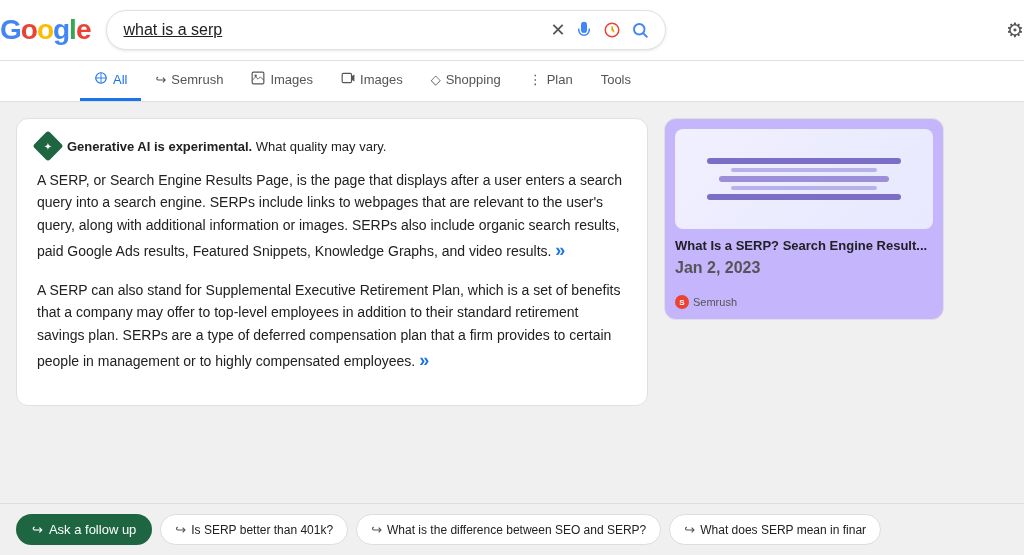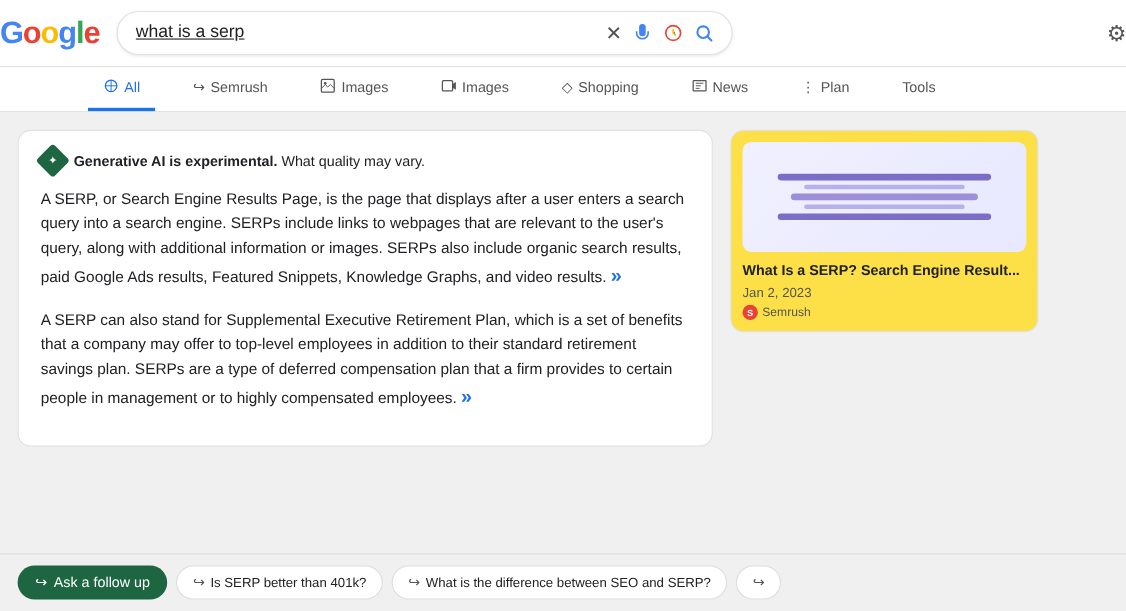--- a/index.html
+++ b/index.html
@@ -71,21 +71,21 @@
       cursor: pointer;
     }
 
     
     .nav-tabs {
       background: #fff;
       display: flex;
       align-items: center;
       padding: 0 16px 0 80px;
       border-bottom: 1px solid #e0e0e0;
-      gap: 20px;
+      gap: 0;
     }
     .nav-tab {
       display: flex;
       align-items: center;
       gap: 5px;
       padding: 10px 14px;
       font-size: 13px;
       color: #555;
       cursor: pointer;
       border-bottom: 3px solid transparent;
@@ -200,23 +200,24 @@
     }
 
     .card-title {
       font-size: 13px;
       font-weight: bold;
       color: #202124;
       margin-bottom: 4px;
       line-height: 1.4;
     }
     .card-date {
-      font-size: 12px;
+      font-size: 16px;
       color: #555;
-      margin-bottom: 4px;
+      margin-bottom: 18px;
+      font-weight: bold;
     }
     .card-source {
       display: flex;
       align-items: center;
       gap: 4px;
       font-size: 11px;
       color: #555;
     }
     .source-dot {
       width: 14px;
@@ -234,21 +235,21 @@
       background: #000;
       color: white;
       border-radius: 50%;
     }
     .cards-row {
       display: flex;
       gap: 10px;
     }
     .card-half {
       flex: 1;
-      background: #fde047;
+      background: #c4b5fd;
       border-radius: 12px;
       padding: 10px;
       border: 1px solid #e0e0e0;
     }
 
     
     .bottom-bar {
       position: fixed;
       bottom: 0;
       left: 0;
@@ -355,29 +356,20 @@
       <svg width="14" height="14" viewBox="0 0 24 24">
           <rect x="2" y="4" width="16" height="16" rx="2" fill="none" stroke="#555" stroke-width="2"></rect>
           <path d="M18 9l5-3v12l-5-3V9z" fill="#555"></path>
         </svg>
     </span>
     <span>Images</span>
   </div>
   <div class="nav-tab">
     <span class="tab-icon">◇</span>
     <span>Shopping</span>
-  </div>
-  <div class="nav-tab">
-    <span class="tab-icon">
-      <svg width="14" height="14" viewBox="0 0 24 24">
-          <rect x="2" y="4" width="20" height="16" rx="1" fill="none" stroke="#555" stroke-width="2"></rect>
-          <path d="M6 8h12M6 12h8M6 16h6" stroke="#555" stroke-width="1.5"></path>
-        </svg>
-    </span>
-    <span>News</span>
   </div>
   <div class="nav-tab">
     <span class="tab-icon">⋮</span>
     <span>Plan</span>
   </div>
   <div class="nav-tab">
     <span>Tools</span>
   </div>
 </div>
 
@@ -437,14 +429,15 @@
   <div class="suggestion-pill">
     <span class="arrow-icon">↪</span>
     <span>Is SERP better than 401k?</span>
   </div>
   <div class="suggestion-pill">
     <span class="arrow-icon">↪</span>
     <span>What is the difference between SEO and SERP?</span>
   </div>
   <div class="suggestion-pill">
     <span class="arrow-icon">↪</span>
+    <span>What does SERP mean in finar</span>
   </div>
 </div>
 
 </body></html>

